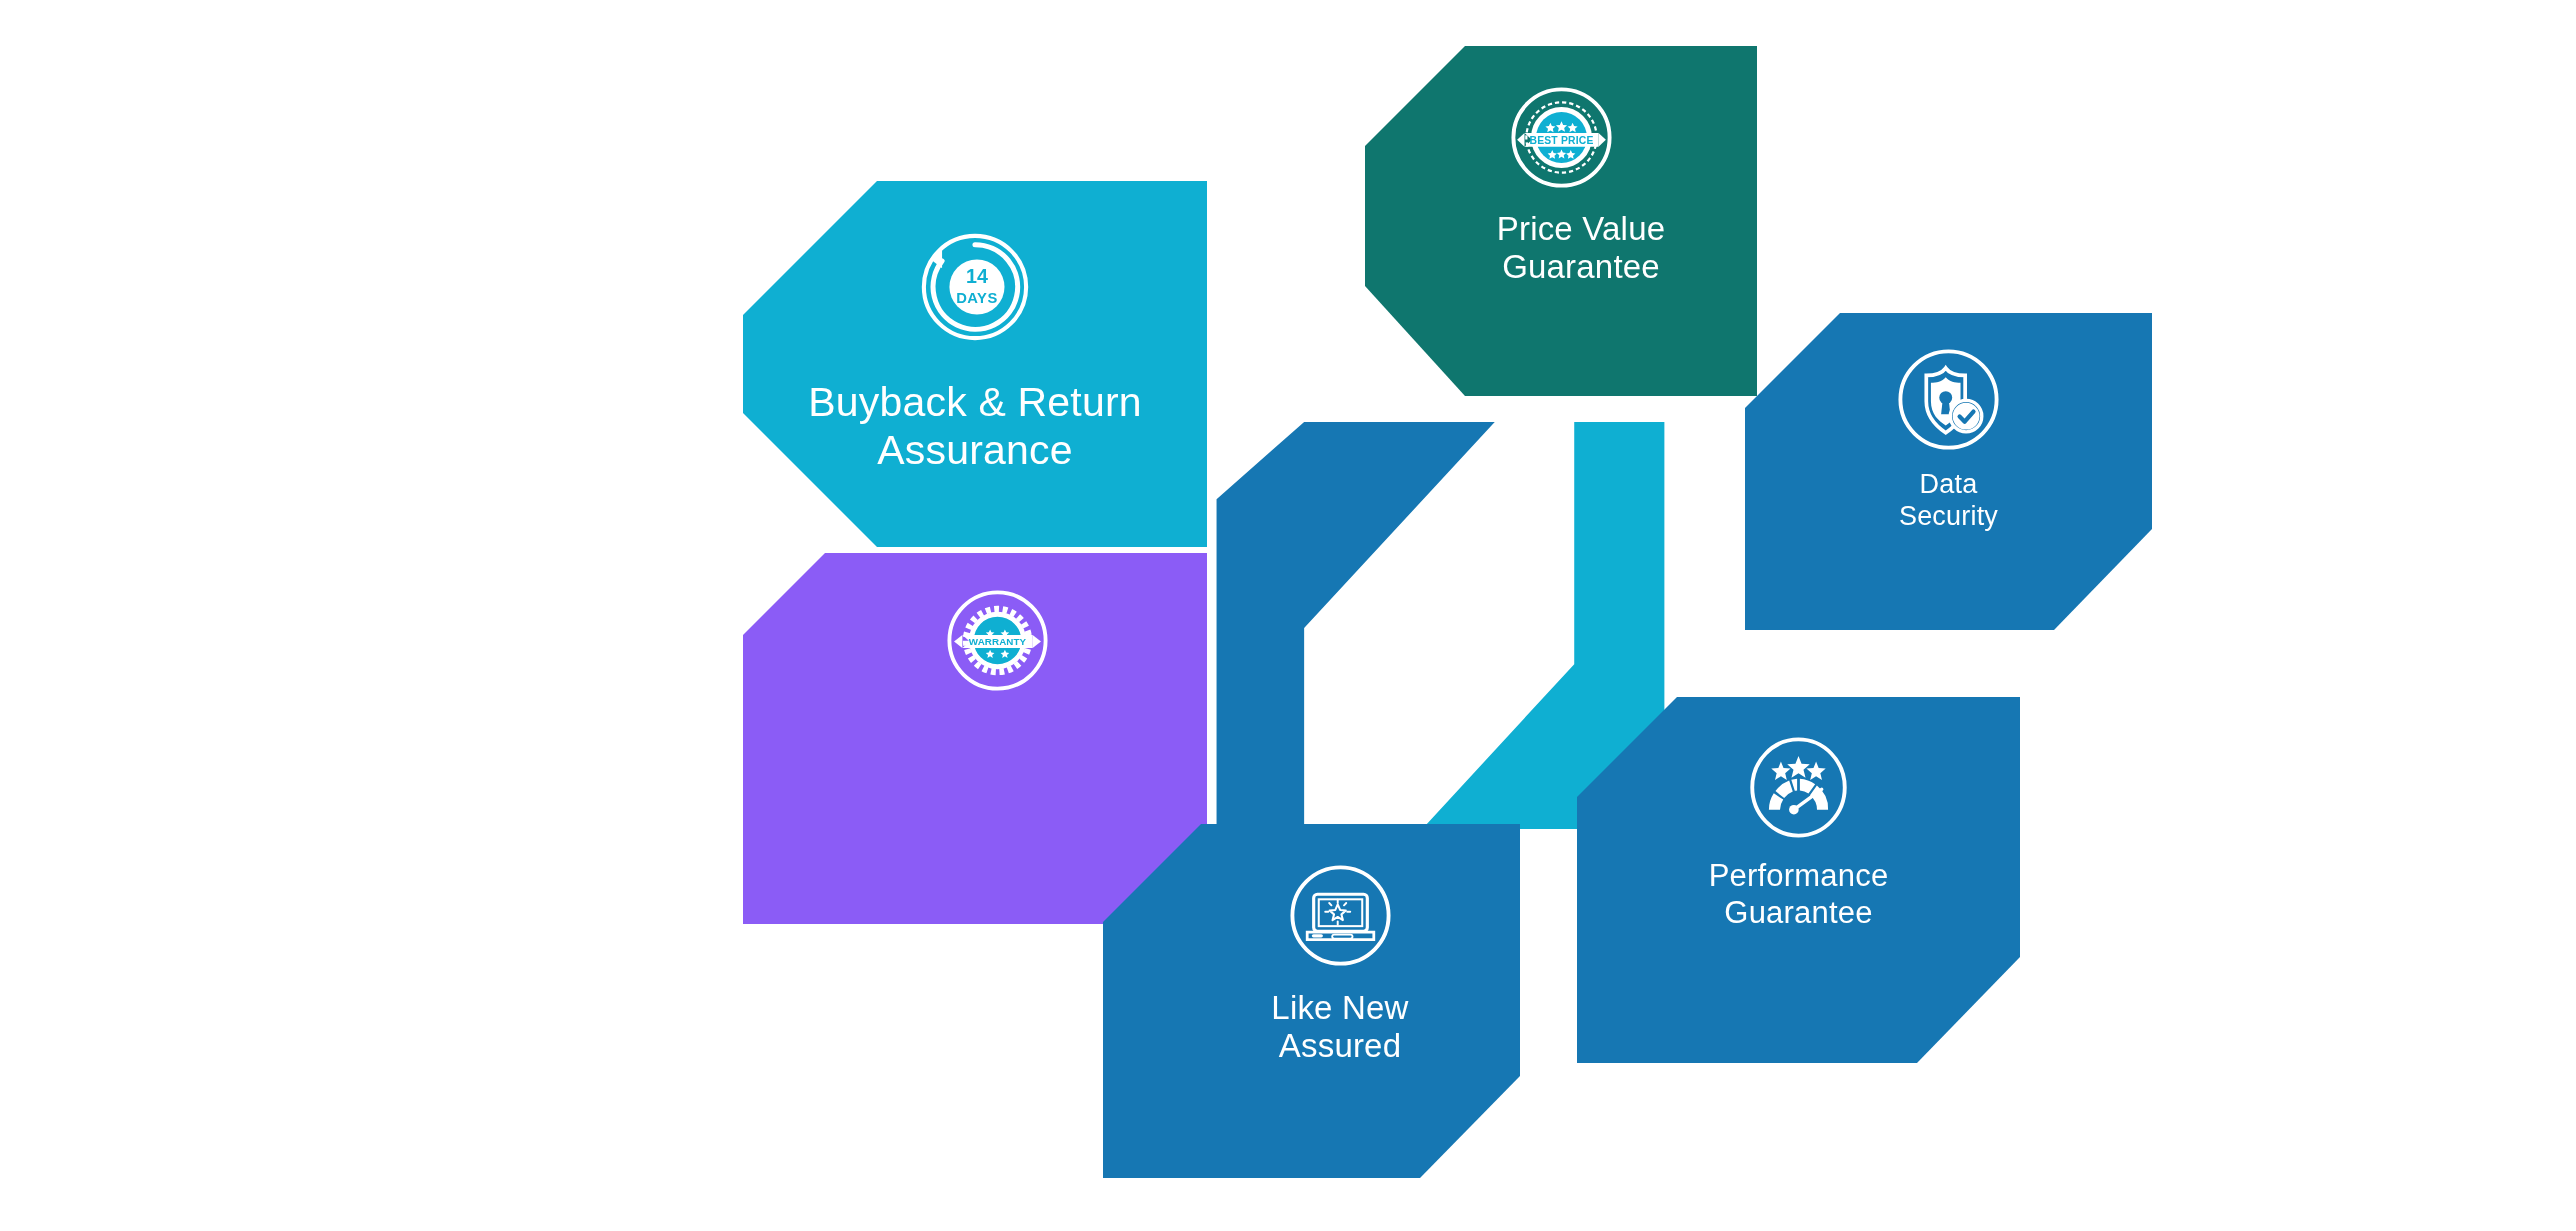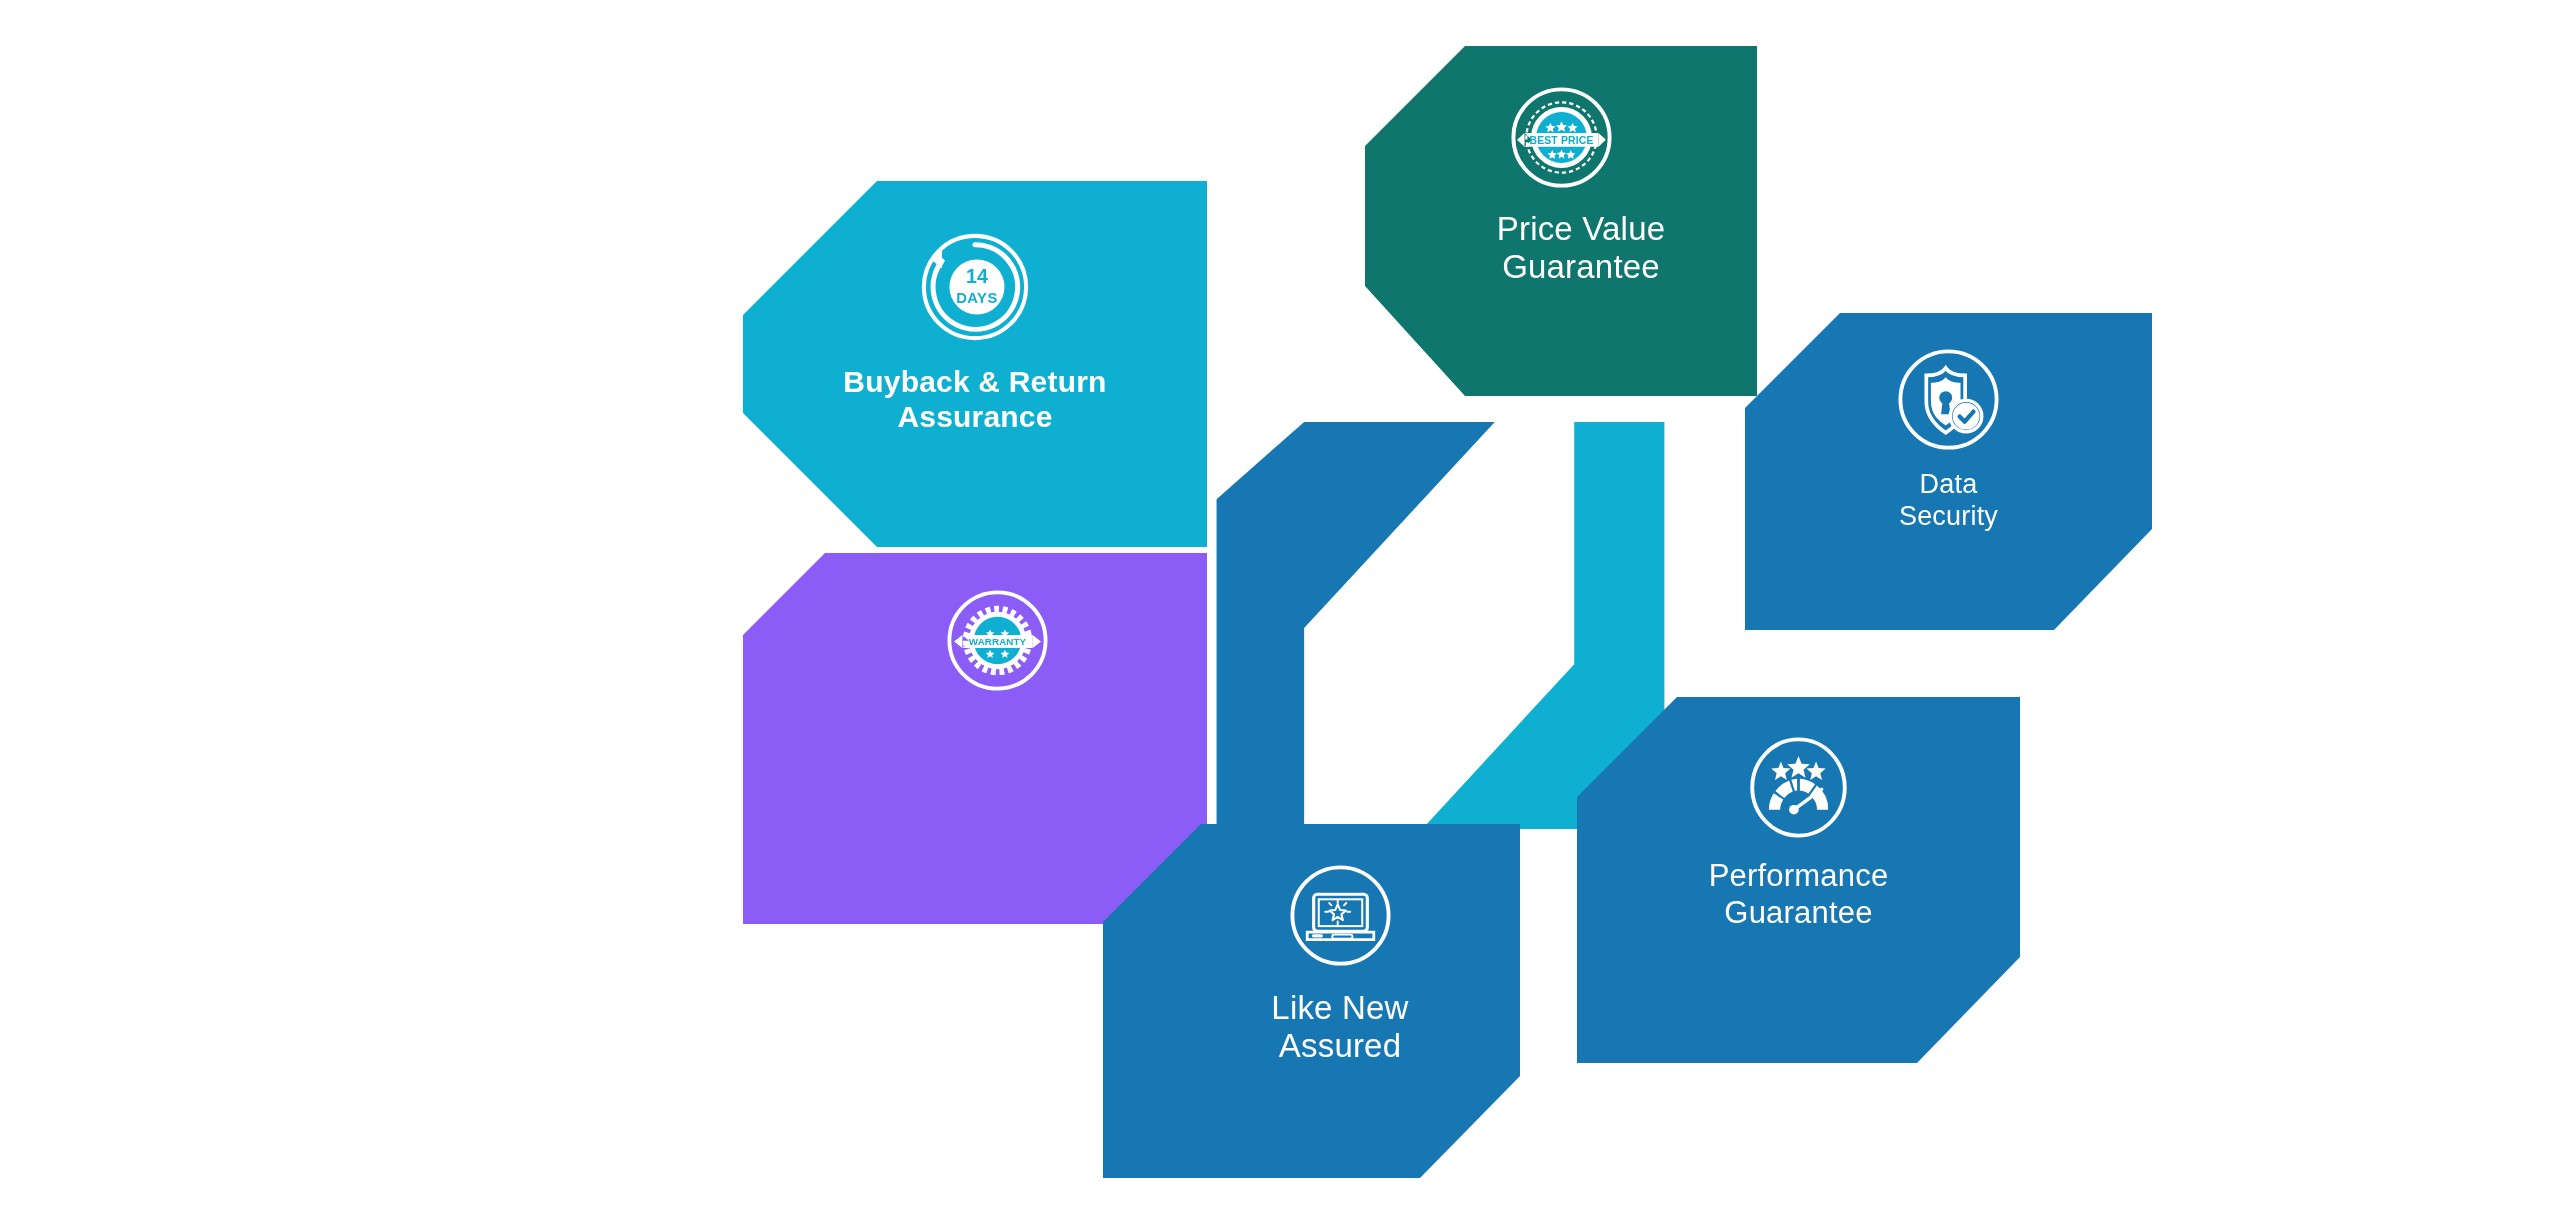--- a/index.html
+++ b/index.html
@@ -61,35 +61,35 @@
   </div>
 
   <div class="center-shape" style="left:1422px; top:422px; width:289px; height:407px;">
     <svg width="289" height="407" viewBox="0 0 560 790" aria-hidden="true">
       <polygon points="295,0 470,0 470,640 335,790 0,790 295,470" fill="#0FAFD2"></polygon>
     </svg>
   </div>
 
   <div class="hex" style="left:743px; top:181px; width:464px; height:366px;
               background:#0FAFD2;
-              clip-path: polygon(134px 0, 464px 0, 464px 366px, 134px 366px, 0 232px, 0 134px);">
+              clip-path: polygon(134px 0, 464px 0, 464px 366px, 134px 366px, 0 232px, 0 134px); gap: 14px;">
     <div class="hex-icon" style="margin-top:47px; height:118px;">
       <svg width="118" height="118" viewBox="0 0 120 120" aria-hidden="true">
 
         <circle cx="60" cy="60" r="52" fill="none" stroke="#ffffff" stroke-width="4.2"></circle>
 
         <path d="M 60 17 A 43 43 0 1 1 26.5 33.5" fill="none" stroke="#ffffff" stroke-width="5.2" stroke-linecap="round"></path>
         <polygon points="26.5,21.5 26.5,41 14.5,31.5" fill="#ffffff"></polygon>
 
         <circle cx="62" cy="60" r="28" fill="#ffffff"></circle>
         <text x="62" y="56" text-anchor="middle" font-family="'Liberation Sans', sans-serif" font-size="20" font-weight="bold" fill="#0FAFD2">14</text>
         <text x="62" y="76" text-anchor="middle" font-family="'Liberation Sans', sans-serif" font-size="15" font-weight="bold" fill="#0FAFD2" letter-spacing="0.5">DAYS</text>
       </svg>
     </div>
-    <div class="hex-label" style="margin-top:17.5px; font-size:30px;font-weight:bold;">Buyback &amp; Return
+    <div class="hex-label" style="margin-top:17.5px; font-size:41px;">Buyback &amp; Return
 Assurance</div>
   </div>
 
   <div class="hex" style="left:1365px; top:46px; width:392px; height:350px;
               background:#0f766e;
               clip-path: polygon(100px 0, 392px 0, 392px 350px, 100px 350px, 0 240px, 0 100px);">
     <div class="hex-icon" style="margin-top:36px; height:111px;">
       <svg width="111" height="111" viewBox="0 0 120 120" aria-hidden="true">
         <circle cx="60" cy="60" r="52" fill="none" stroke="#ffffff" stroke-width="4.2"></circle>
 

